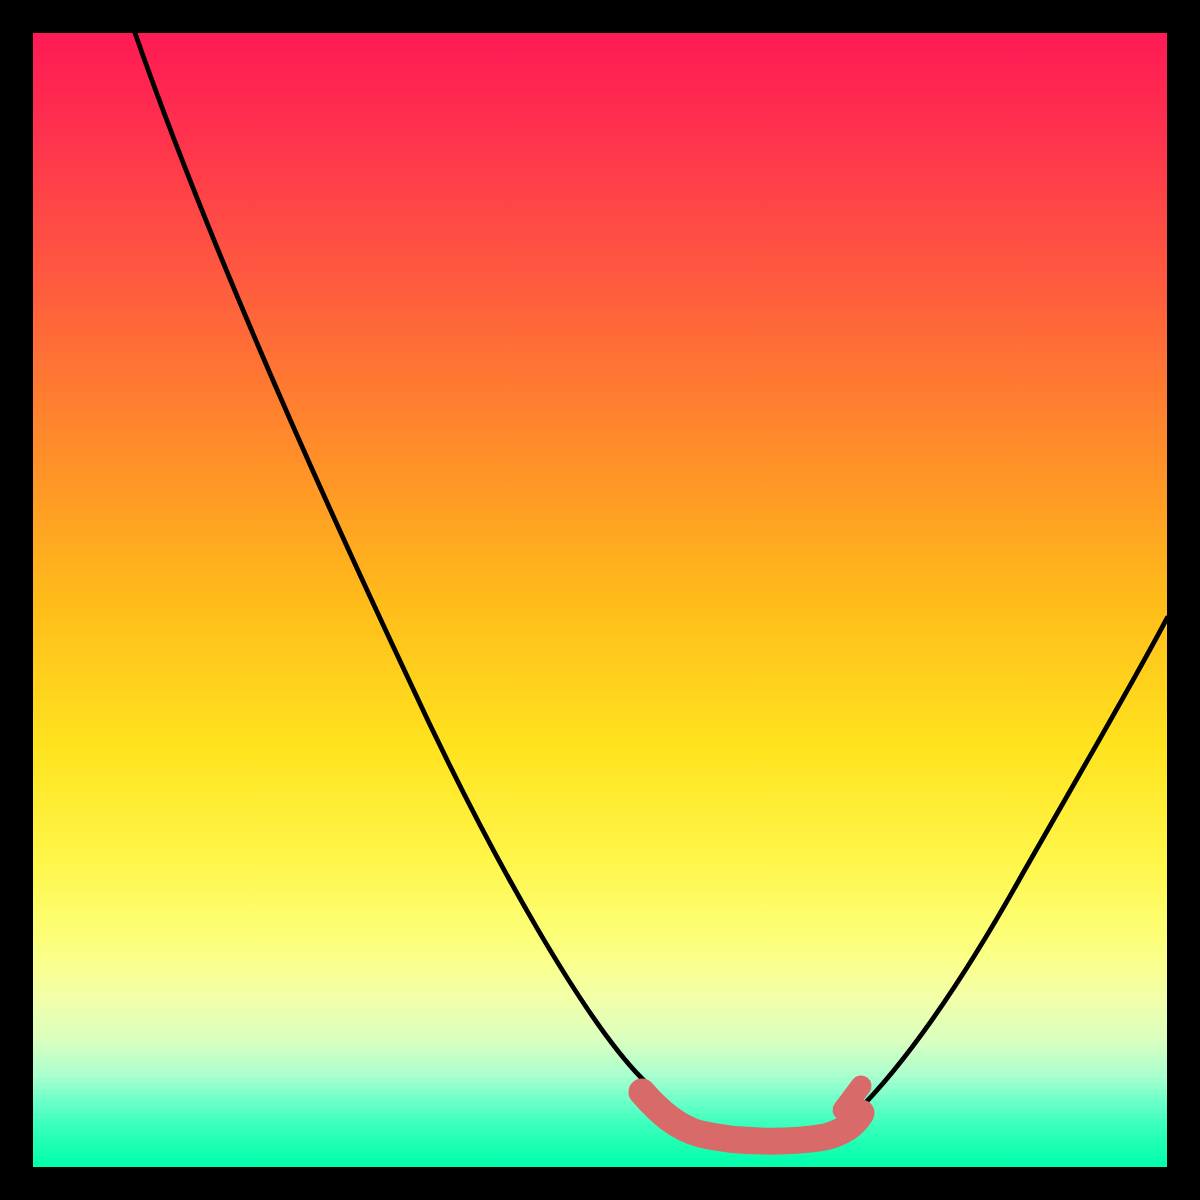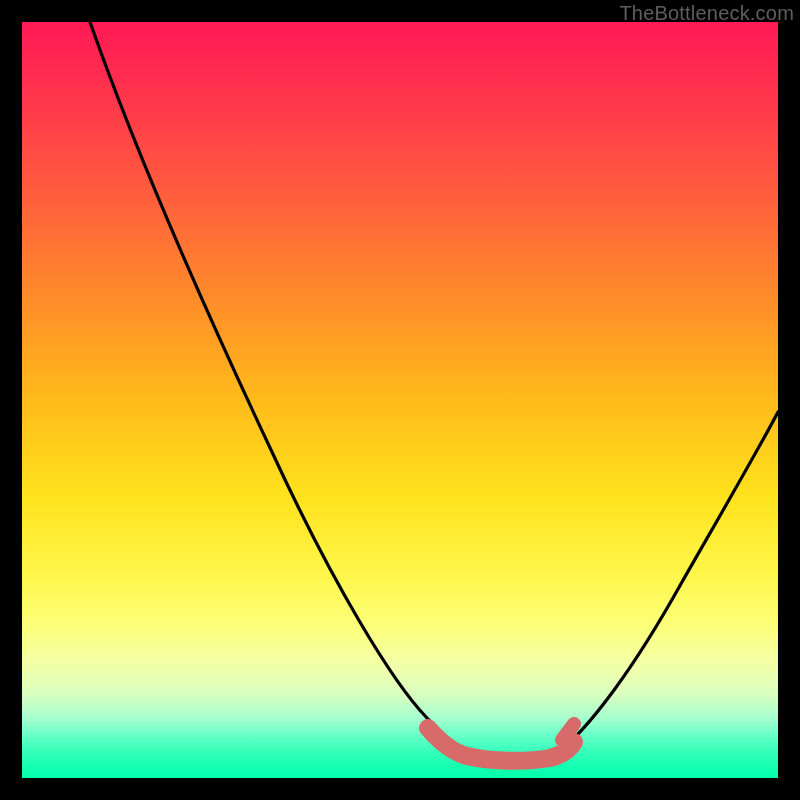--- a/index.html
+++ b/index.html
@@ -103,14 +103,13 @@
 
       <path d="M 406 706
                C 418 720, 430 730, 445 734
                C 470 740, 505 740, 528 736
                C 540 733, 548 727, 552 720" fill="none" stroke="#d96a6a" stroke-width="18" stroke-linecap="round"></path>
 
       <path d="M 540 718 L 552 702" fill="none" stroke="#d96a6a" stroke-width="14" stroke-linecap="round"></path>
     </svg>
   </div>
 
-  <div class="watermark">TheBottleneck.com</div>
 </div>
 
 </body></html>

